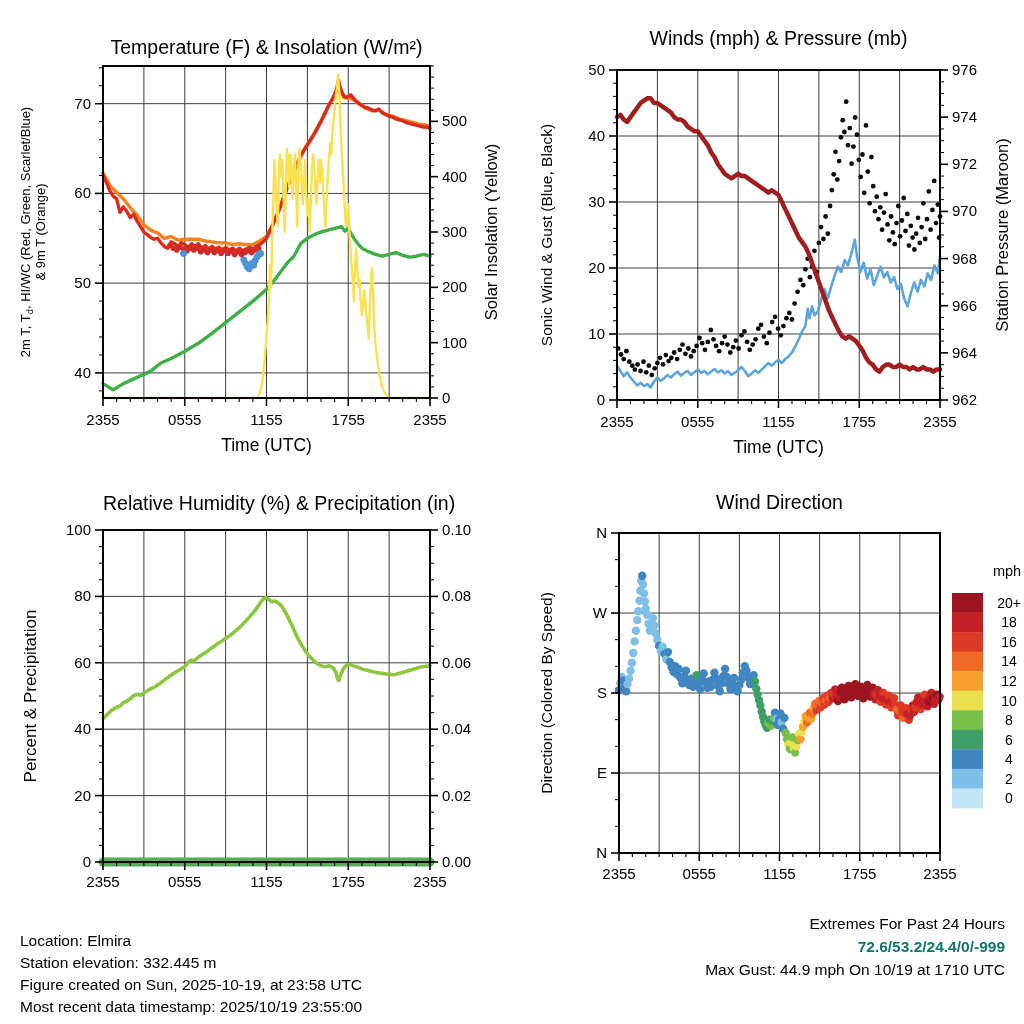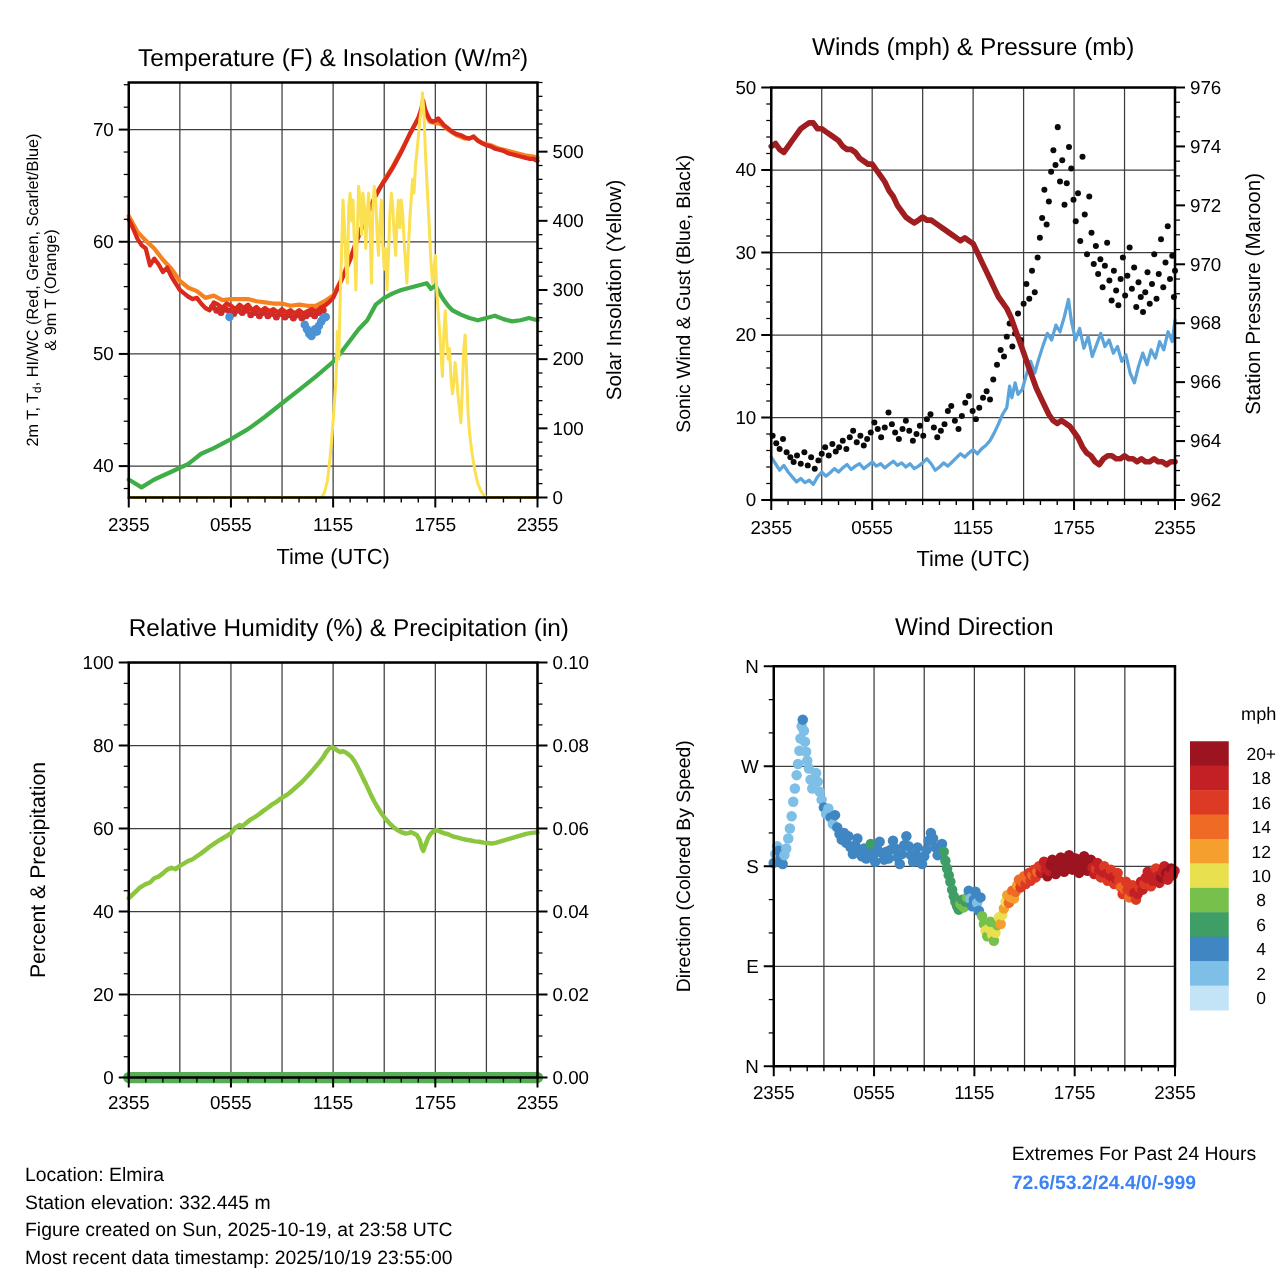--- a/index.html
+++ b/index.html
@@ -2,21 +2,21 @@
 <html><head>
 <meta charset="utf-8">
 <style>
   html,body{margin:0;padding:0;background:#fff;}
   #canvas{position:relative;width:1024px;height:1024px;background:#fff;overflow:hidden;
           font-family:"Liberation Sans","DejaVu Sans",sans-serif;color:#000;}
   .chart-title{position:absolute;text-align:center;font-size:19.5px;color:#000;white-space:nowrap;}
   svg{position:absolute;font-family:"Liberation Sans","DejaVu Sans",sans-serif;}
   svg text{fill:#000;}
   .footer-left{position:absolute;left:20px;top:902px;font-size:15.5px;line-height:22px;margin-top:28px;}
-  .footer-right{position:absolute;right:19px;top:912px;font-size:15.5px;line-height:23px;text-align:left;}
+  .footer-right{position:absolute;right:19px;top:912px;font-size:15.5px;line-height:23px;text-align:right;}
   .extremes{font-weight:bold;}
   .credit{position:absolute;left:0;top:1002px;width:1024px;text-align:center;font-size:13.5px;color:#9c9c9c;}
 </style>
 </head>
 <body>
 
 <div id="canvas">
   <div class="chart-title" style="left:103px;top:36px;width:327px">Temperature (F) &amp; Insolation (W/m²)</div>
   <div class="chart-title" style="left:617px;top:27px;width:323px">Winds (mph) &amp; Pressure (mb)</div>
   <div class="chart-title" style="left:103px;top:492px;width:327px">Relative Humidity (%) &amp; Precipitation (in)</div>
@@ -915,16 +915,17 @@
 
   <div class="footer-left">
     <div>Location: Elmira</div>
     <div>Station elevation: 332.445 m</div>
     <div>Figure created on Sun, 2025-10-19, at 23:58 UTC</div>
     <div>Most recent data timestamp: 2025/10/19 23:55:00</div>
   </div>
 
   <div class="footer-right">
     <div>Extremes For Past 24 Hours</div>
-    <div class="extremes" style="color: #3b82f6;">72.6/53.2/24.4/0/-999</div>
+    <div class="extremes" style="color: #0f766e;">72.6/53.2/24.4/0/-999</div>
+    <div>Max Gust: 44.9 mph On 10/19 at 1710 UTC</div>
   </div>
 
 </div>
 
 </body></html>

